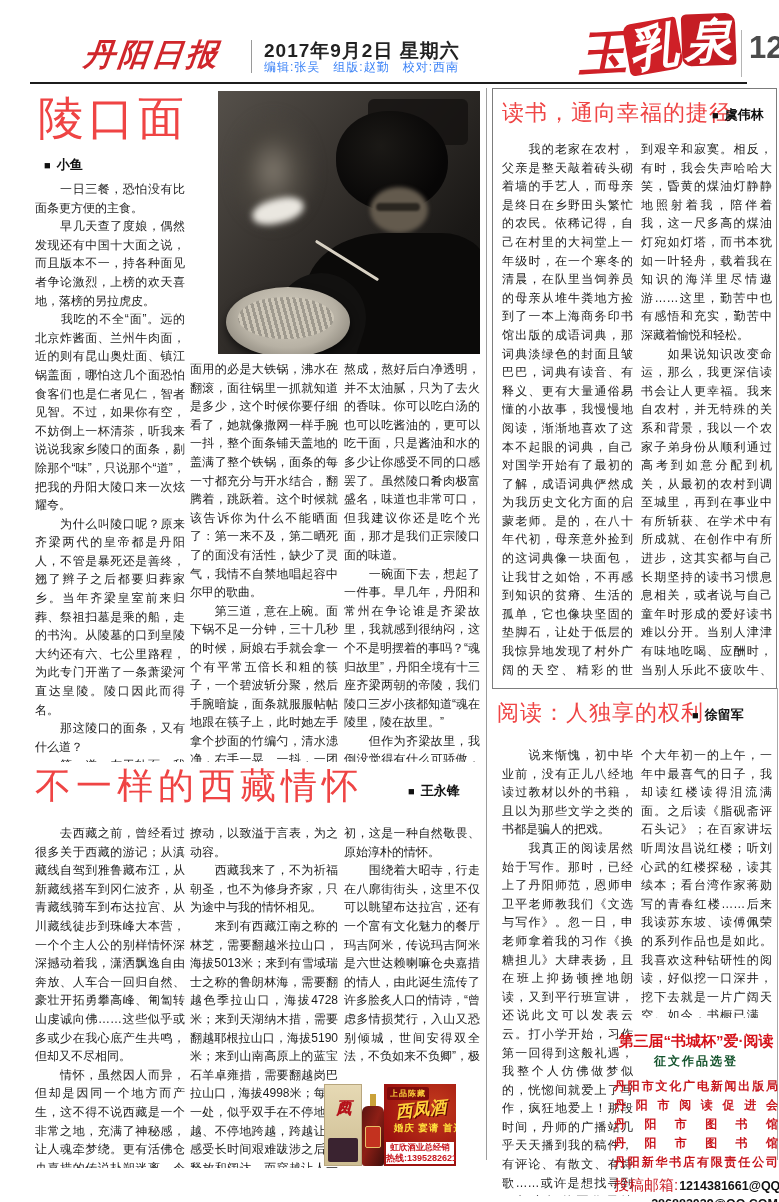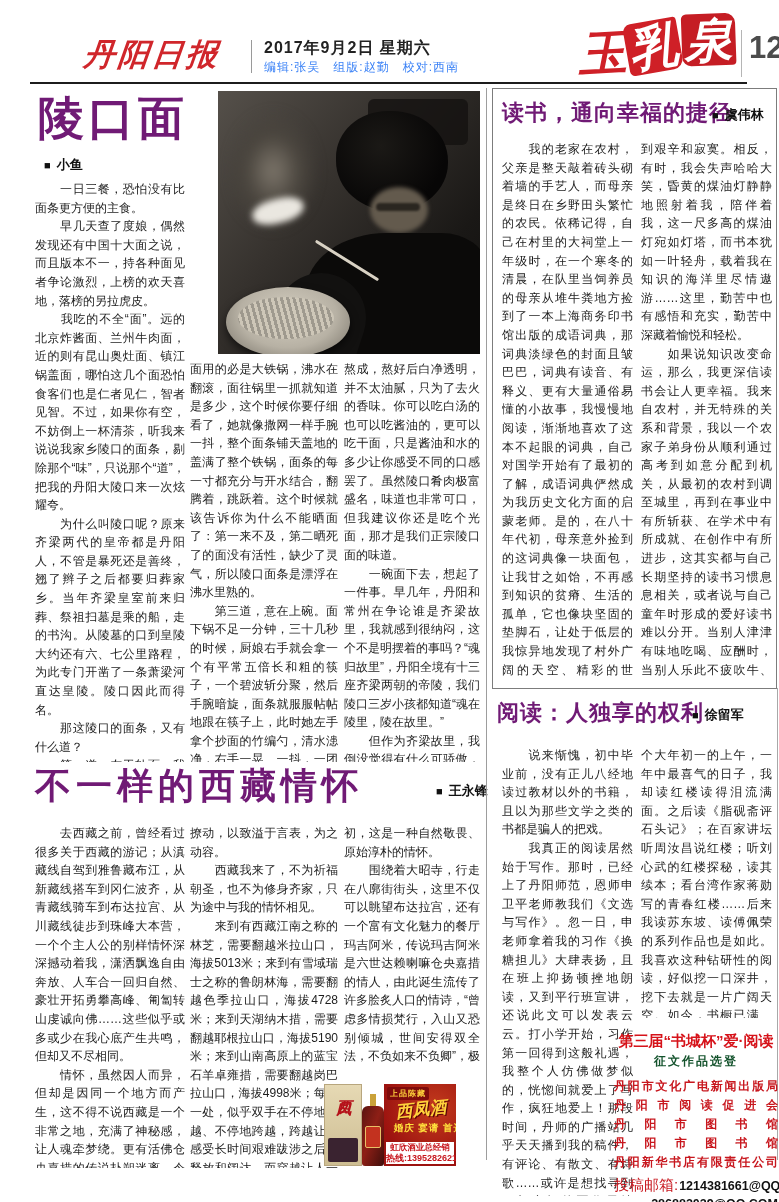--- a/index.html
+++ b/index.html
@@ -4,36 +4,36 @@
 <style>
   html,body{margin:0;padding:0;background:#e9e9e6;}
   #page{position:relative;width:779px;height:1202px;background:#ffffff;margin:0 auto;
         font-family:"Liberation Sans","DejaVu Sans",sans-serif;color:#1a1a1a;overflow:hidden;}
   .abs{position:absolute;}
   
   .masthead{left:84px;top:34px;font-family:"DejaVu Serif","Liberation Serif",serif;
             font-style:italic;font-weight:bold;font-size:31px;color:#d0262b;letter-spacing:3px;
             transform:skewX(-6deg);}
   .hdr-vline{left:251px;top:40px;width:1px;height:33px;background:#9a9a9a;}
-  .hdr-date{left:264px;top:38px;font-size:16px;font-weight:bold;color:#222;letter-spacing:1px;}
+  .hdr-date{left:264px;top:38px;font-size:19px;font-weight:bold;color:#222;letter-spacing:1px;}
   .hdr-staff{left:264px;top:59px;font-size:12px;color:#3b82f6;letter-spacing:1px;}
   .yuru{left:578px;top:20px;transform:rotate(-7deg);font-family:"DejaVu Serif","Liberation Serif",serif;
         font-weight:bold;font-style:italic;}
   .yuru span{display:inline-block;font-size:48px;line-height:52px;}
   .yuru .c0{color:#cf2027;transform:rotate(4deg);}
   .yuru .c1{color:#fff;background:#cf2027;border-radius:8px 4px 10px 5px;padding:0 3px;transform:rotate(-3deg);}
   .yuru .c2{color:#fff;background:#c51d24;border-radius:5px 10px 4px 9px;padding:0 3px;transform:rotate(5deg);margin-left:2px;}
   .pageno-line{left:741px;top:30px;width:1px;height:47px;background:#b5b5b5;}
   .pageno{left:749px;top:30px;font-size:31px;font-weight:bold;color:#4c4c4c;}
   .hdr-rule{left:30px;top:82px;width:717px;height:2px;background:#1c1c1c;}
   
   .col{position:absolute;overflow:hidden;font-size:12px;line-height:18.6px;color:#1c1c1c;
        text-align:justify;}
   .para{margin:0;text-align:justify;}
-  .art-title{position:absolute;font-weight:bold;color:#701a75;white-space:nowrap;}
+  .art-title{position:absolute;font-weight:normal;color:#ef4444;white-space:nowrap;}
   .author{position:absolute;font-size:13px;font-weight:bold;color:#111;white-space:nowrap;}
   .author .bullet{font-size:11px;margin-right:6px;}
   
   .t-lingkou{left:38px;top:88px;font-size:46px;letter-spacing:4px;}
   .a-lingkou{left:44px;top:156px;}
   
   .photo{left:218px;top:91px;width:262px;height:263px;overflow:hidden;
          background:linear-gradient(130deg,#55504a 0%,#35312d 40%,#1a1816 75%,#100f0e 100%);}
   .ph-shelf{position:absolute;left:150px;top:8px;width:100px;height:46px;background:#141210;border-radius:6px;opacity:.8;}
   .ph-blur1{position:absolute;left:10px;top:20px;width:90px;height:120px;border-radius:50%;
@@ -56,21 +56,21 @@
            background:radial-gradient(ellipse at 50% 40%,#d6d0c2 0%,#b7b1a4 55%,#726d63 100%);
            box-shadow:0 4px 8px rgba(0,0,0,.6);}
   .ph-noodle{position:absolute;left:20px;top:206px;width:96px;height:42px;border-radius:50%;
              background:repeating-linear-gradient(75deg,#cfc8b9 0 3px,#9a958a 3px 6px);opacity:.9;}
   
   .lk-c1{left:35px;top:180px;width:150px;height:582px;}
   .lk-c2{left:190px;top:360px;width:148px;height:402px;}
   .lk-c3{left:344px;top:360px;width:136px;height:402px;}
   
   .t-xizang{left:35px;top:762px;font-size:36px;letter-spacing:5px;}
-  .a-xizang{left:436px;top:782px;}
+  .a-xizang{left:408px;top:782px;}
   .xz-c1{left:35px;top:824px;width:150px;height:344px;}
   .xz-c2{left:190px;top:824px;width:148px;height:344px;}
   .xz-c3{left:344px;top:824px;width:136px;height:238px;}
   
   .v-divider{left:486px;top:88px;width:1px;height:1072px;background:#9d9d9d;}
   .r-edge{left:777px;top:688px;width:1px;height:472px;background:#a8a8a8;}
   .dushu-box{left:492px;top:88px;width:285px;height:601px;border:1px solid #7c7c7c;box-sizing:border-box;}
   .t-dushu{left:502px;top:98px;font-size:22px;letter-spacing:1px;}
   .a-dushu{left:712px;top:106px;}
   .ds-c1{left:502px;top:140px;width:131px;height:538px;}
@@ -154,21 +154,21 @@
 
   <div class="col lk-c1">
       <p class="para">　　一日三餐，恐怕没有比面条更方便的主食。</p>
       <p class="para">　　早几天查了度娘，偶然发现还有中国十大面之说，而且版本不一，持各种面见者争论激烈，上榜的欢天喜地，落榜的另拉虎皮。</p>
       <p class="para">　　我吃的不全“面”。远的北京炸酱面、兰州牛肉面，近的则有昆山奥灶面、镇江锅盖面，哪怕这几个面恐怕食客们也是仁者见仁，智者见智。不过，如果你有空，不妨倒上一杯清茶，听我来说说我家乡陵口的面条，剔除那个“味”，只说那个“道”，把我的丹阳大陵口来一次炫耀夸。</p>
       <p class="para">　　为什么叫陵口呢？原来齐梁两代的皇帝都是丹阳人，不管是暴死还是善终，翘了辫子之后都要归葬家乡。当年齐梁皇室前来归葬、祭祖扫墓是乘的船，走的书沟。从陵墓的口到皇陵大约还有六、七公里路程，为此专门开凿了一条萧梁河直达皇陵。陵口因此而得名。</p>
       <p class="para">　　那这陵口的面条，又有什么道？</p>
       <p class="para">　　第一道，在于轧面。我初一同学家里就是轧面条的，有段时间我误以为他是少年白头，其实不是，那是面粉蓬在了头发上。我问他你家的面条怎么就轧得这么好？他二话不说膀子一亮，满满的肌肉。原来这面和了水后，要用手膀子的软劲将面和匀，拿上机子轧面的时候，才能使内部弹性和韧性均匀。不能因为省事而将面粉调的稀烂直接上机，一是会粘机器，二是面条湿度太大，驮在一起就会生腥味。陵口面店的用面量一般都很大，要事先晾晒几乎是不可能的，也是不允许的。为什么不允许？听我慢慢说来。</p>
     </div>
   <div class="col lk-c2">
-      <p class="para">面用的必是大铁锅，沸水在翻滚，面往锅里一抓就知道是多少，这个时候你要仔细看了，她就像撒网一样手腕一抖，整个面条铺天盖地的盖满了整个铁锅，面条的每一寸都充分与开水结合，翻腾着，跳跃着。这个时候就该告诉你为什么不能晒面了：第一来不及，第二晒死了的面没有活性，缺少了灵气，所以陵口面条是漂浮在沸水里熟的。</p>
+      <p class="para">面用的必是大铁锅，沸水在翻滚，面往锅里一抓就知道是多少，这个时候你要仔细看了，她就像撒网一样手腕一抖，整个面条铺天盖地的盖满了整个铁锅，面条的每一寸都充分与开水结合，翻腾着，跳跃着。这个时候就该告诉你为什么不能晒面了：第一来不及，第二晒死了的面没有活性，缺少了灵气，我情不自禁地唱起容中尔甲的歌曲。</p>
       <p class="para">　　第三道，意在上碗。面下锅不足一分钟，三十几秒的时候，厨娘右手就会拿一个有平常五倍长和粗的筷子，一个碧波斩分聚，然后手腕暗旋，面条就服服帖帖地跟在筷子上，此时她左手拿个抄面的竹编勺，清水漶净，右手一晃、一抖，一团面条就紧紧团结在竹笼里，只见她手腕一抬，翻转竹笼，一团面便稳稳地扣在了早已调好汤料的碗里，像一个发髻，萌萌地睡在碗里。</p>
     </div>
   <div class="col lk-c3">
       <p class="para">熬成，熬好后白净透明，并不太油腻，只为了去火的香味。你可以吃白汤的也可以吃酱油的，更可以吃干面，只是酱油和水的多少让你感受不同的口感罢了。虽然陵口肴肉极富盛名，味道也非常可口，但我建议你还是吃个光面，那才是我们正宗陵口面的味道。</p>
       <p class="para">　　一碗面下去，想起了一件事。早几年，丹阳和常州在争论谁是齐梁故里，我就感到很纳闷，这个不是明摆着的事吗？“魂归故里”，丹阳全境有十三座齐梁两朝的帝陵，我们陵口三岁小孩都知道“魂在陵里，陵在故里。”</p>
       <p class="para">　　但作为齐梁故里，我倒没觉得有什么可骄傲，因为这齐梁两代的皇帝并没有做多少好事。南北朝时期是中国历史长河中昏暗统治的一段时期，天下战乱，互相攻伐，国家太不稳定，极易覆灭，老百姓基本温饱生活都得不到保障。就是这样一碗面条，见证了“南朝四百八十寺”的兴衰浮平。如果说有亮点，无论是《昭明文选》还是如北斗星一样照亮了这漆黑的夜空。</p>
     </div>
 
   <div class="art-title t-xizang">不一样的西藏情怀</div>
   <div class="author a-xizang">

